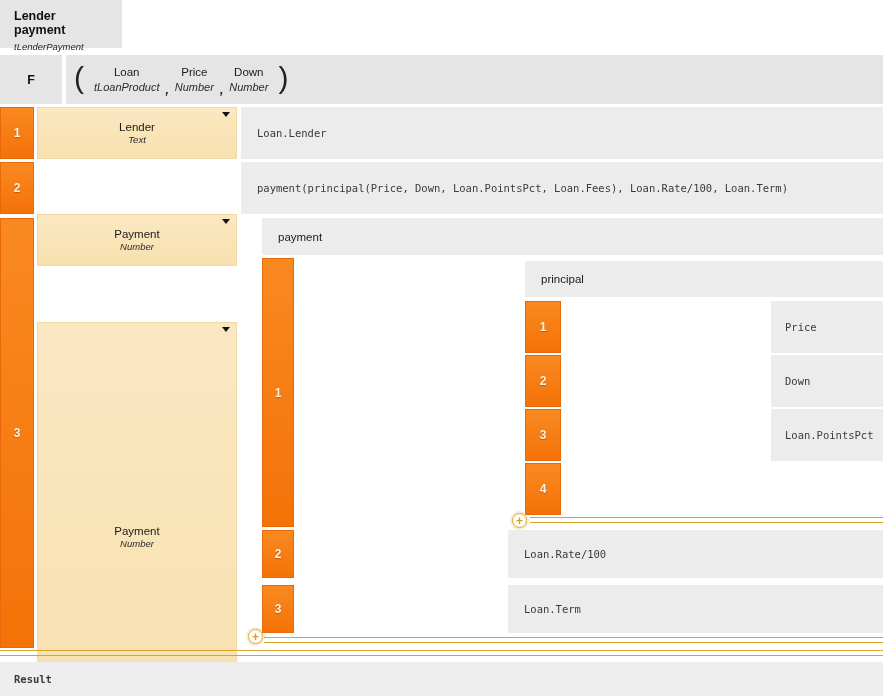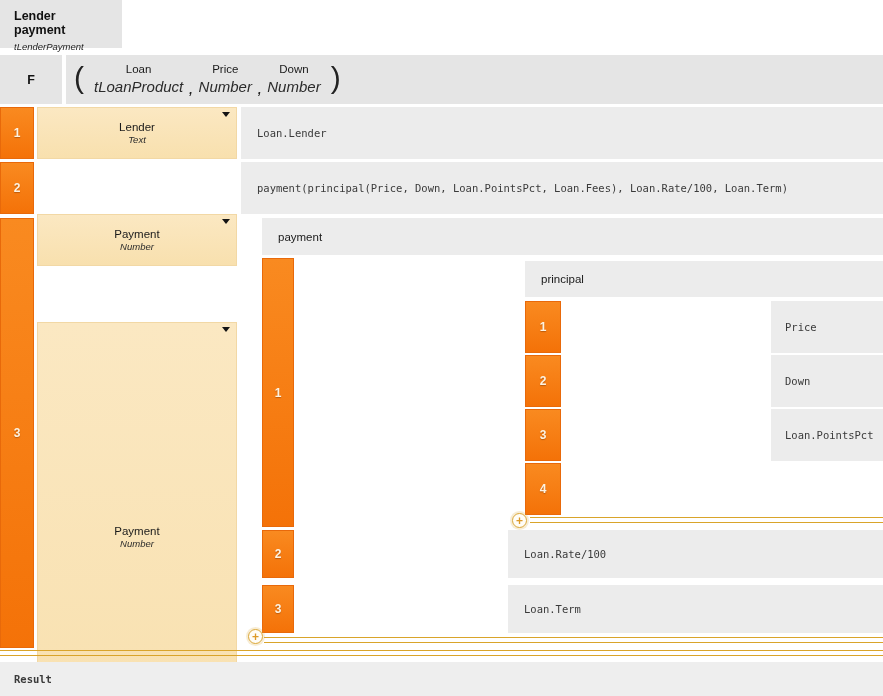--- a/index.html
+++ b/index.html
@@ -29,21 +29,21 @@
             border:1.5px solid #dba839;background:#fffdf7;
             box-shadow:0 0 0 2px rgba(219,168,57,.22);
             display:flex;align-items:center;justify-content:center;
             color:#dd9a28;font-size:12px;line-height:10px;font-weight:bold;
             z-index:3;cursor:pointer;}
   
   .sig{display:flex;align-items:center;}
   .paren{font-size:30px;font-weight:300;color:#222;padding:0 4px 4px 4px;}
   .param{display:flex;flex-direction:column;align-items:center;padding:0 6px;}
   .param .p-name{font-size:11.5px;color:#1a1a1a;line-height:1.3;}
-  .param .p-type{font-size:15px;font-style:italic;color:#2b2b2b;line-height:1.3;}
+  .param .p-type{font-size:11px;font-style:italic;color:#2b2b2b;line-height:1.3;}
   .comma{font-size:12px;font-weight:bold;font-style:italic;color:#222;
          align-self:flex-end;padding-bottom:7px;}
   .tab-title{font-size:12.5px;font-weight:bold;color:#111;}
   .tab-sub{font-size:9.5px;font-style:italic;color:#222;margin-top:4px;}
 </style>
 </head>
 <body>
 
 <div id="stage">
 

